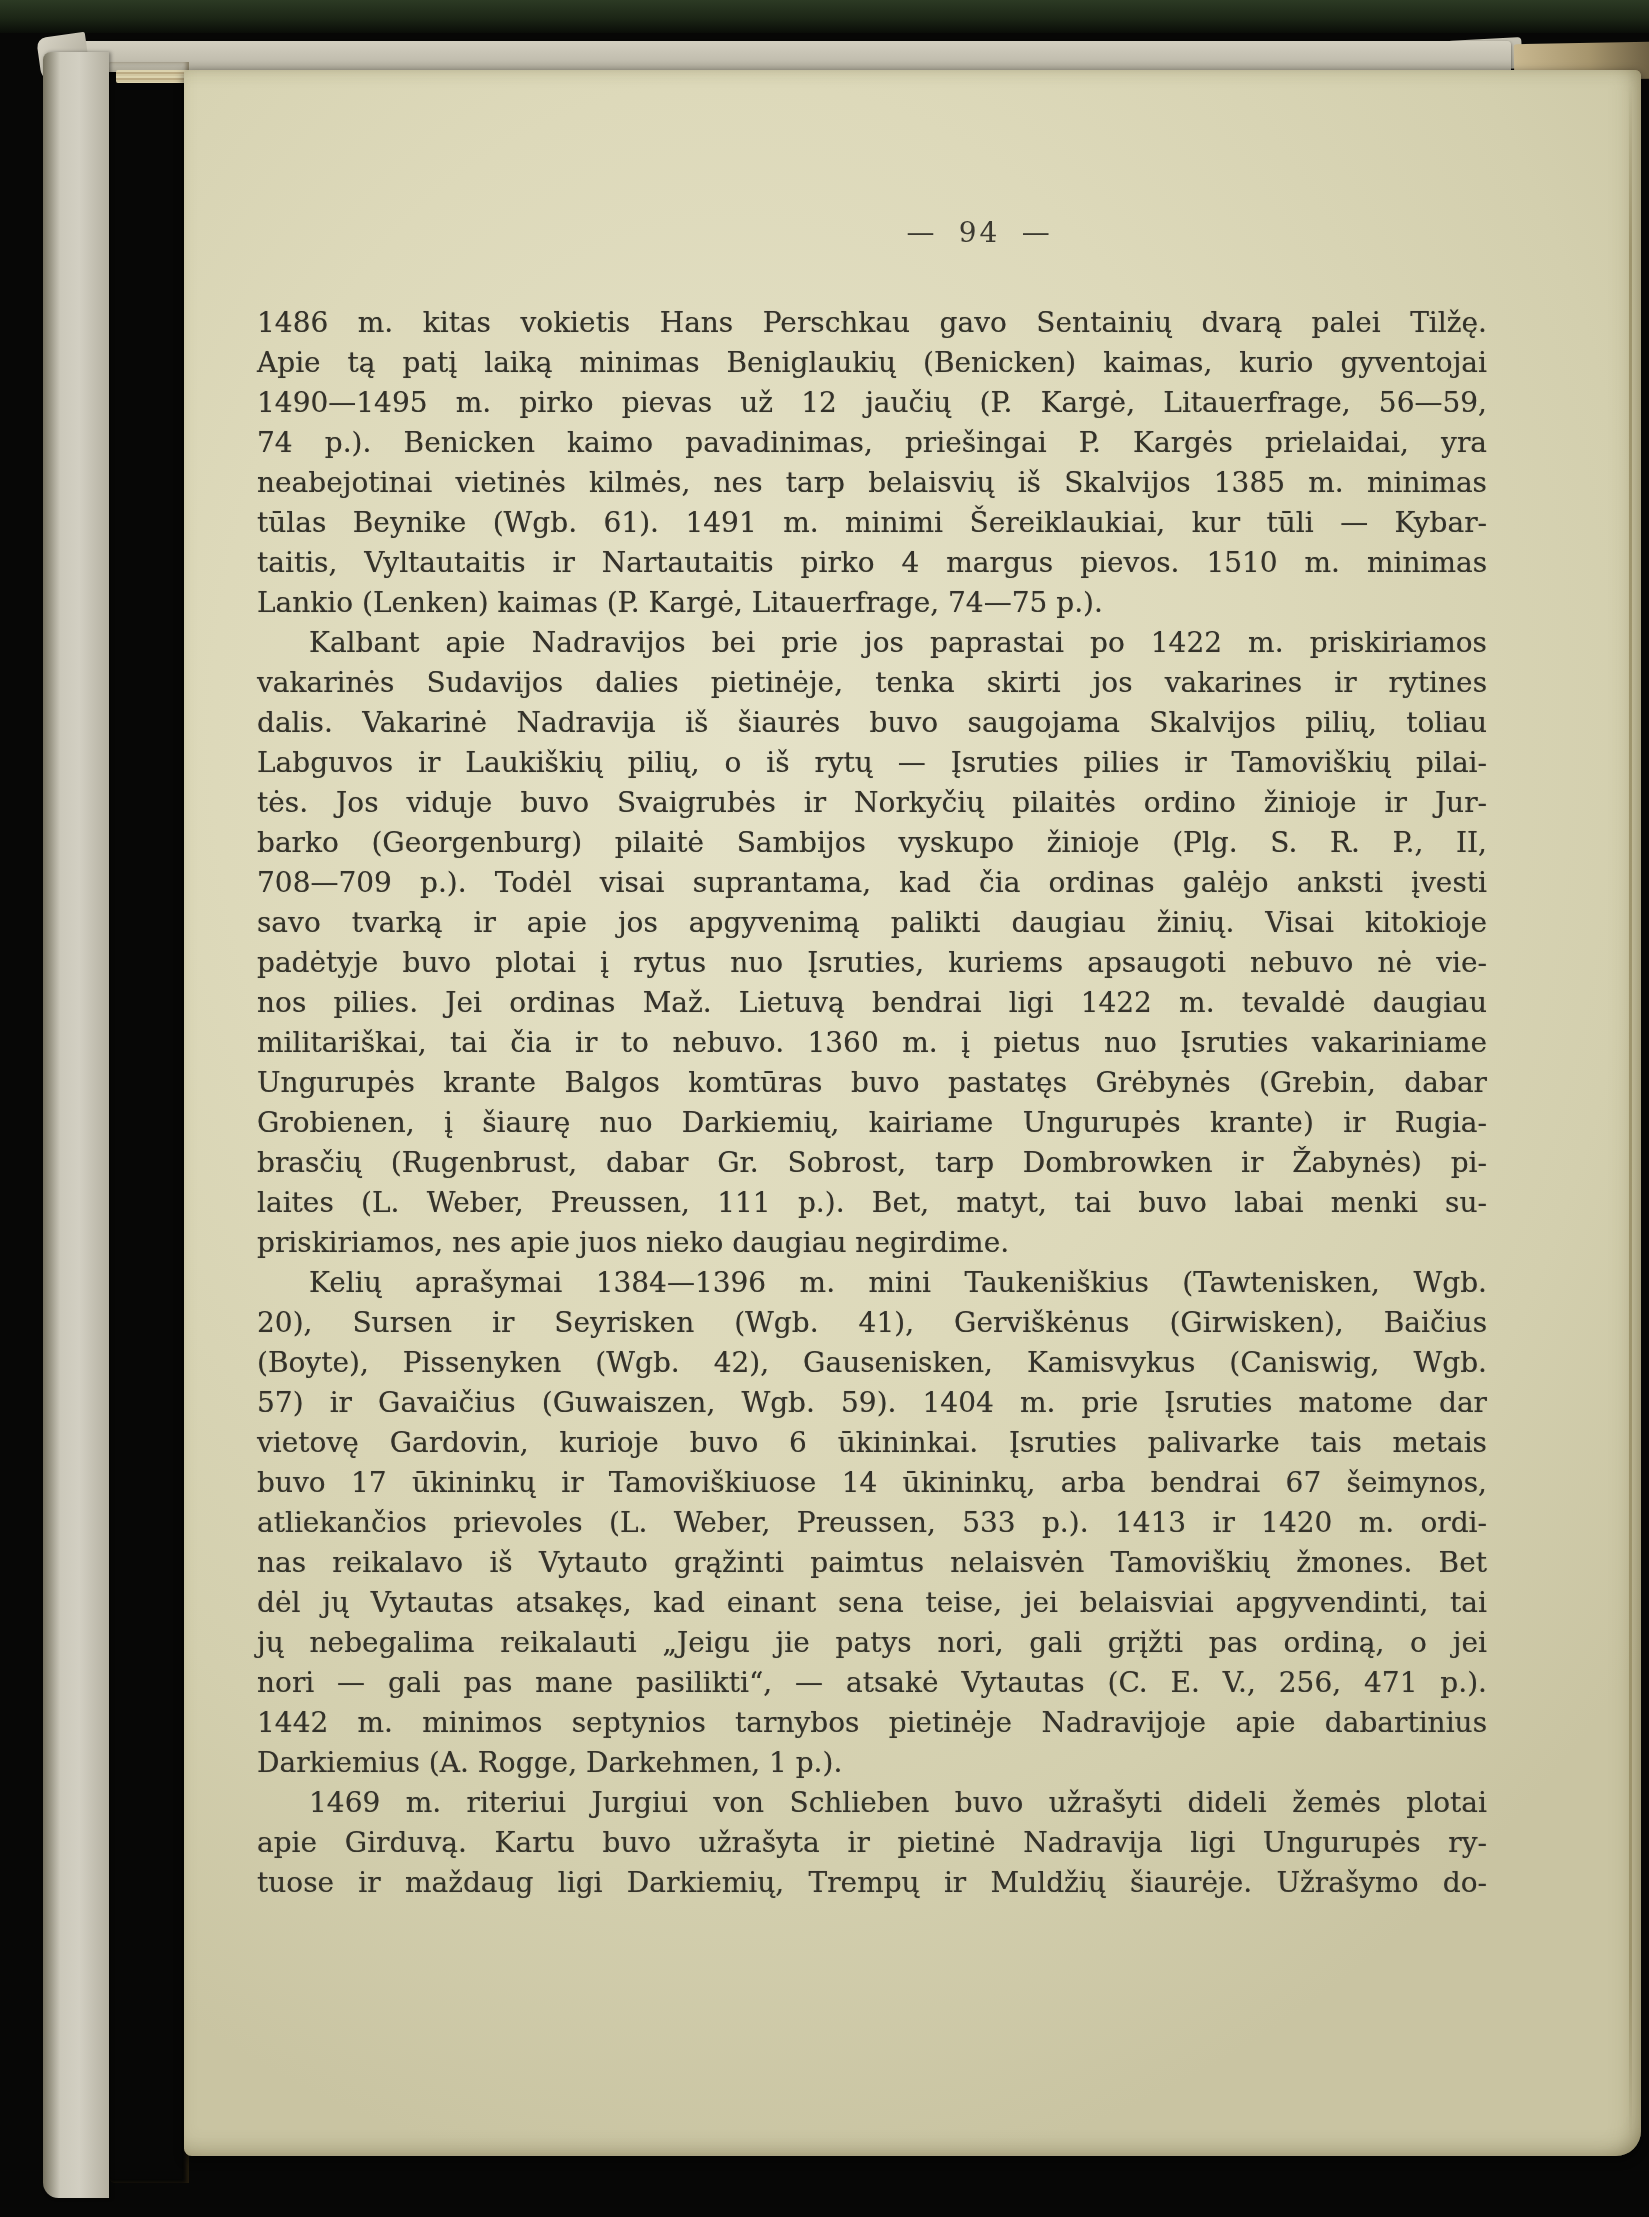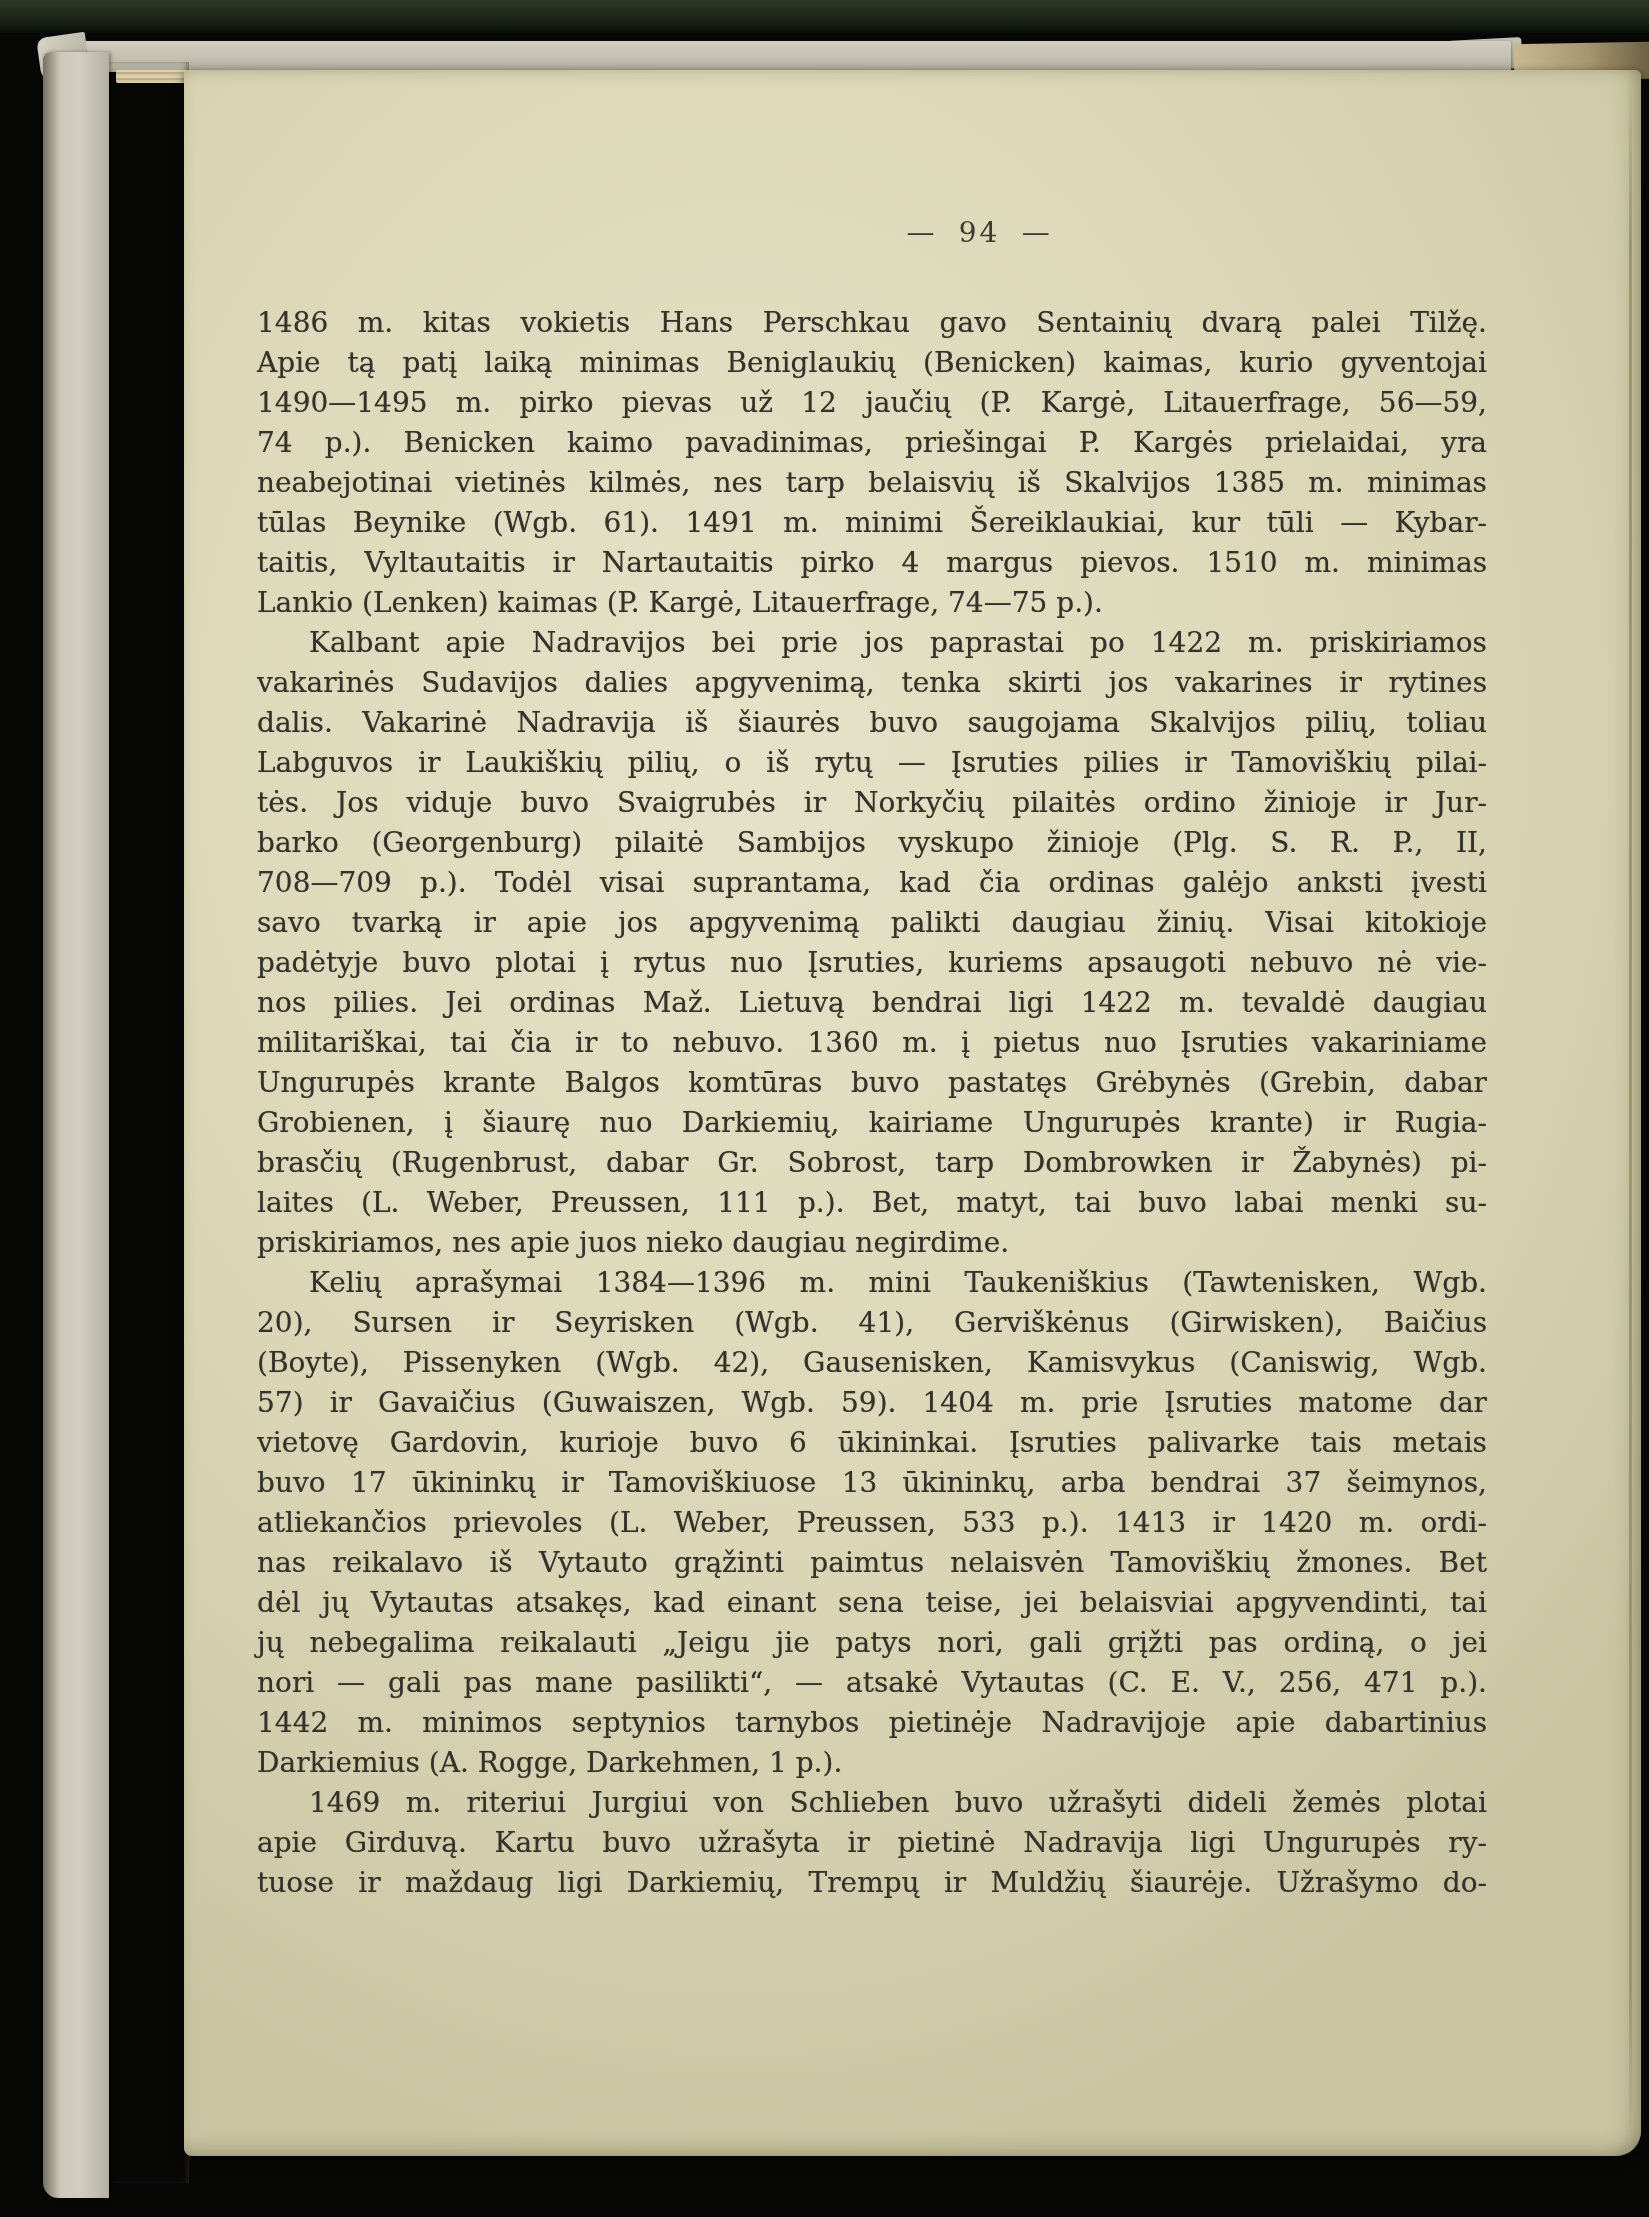--- a/index.html
+++ b/index.html
@@ -123,41 +123,41 @@
 
     <div class="line">1486 m. kitas vokietis Hans Perschkau gavo Sentainių dvarą palei Tilžę.</div>
         <div class="line">Apie tą patį laiką minimas Beniglaukių (Benicken) kaimas, kurio gyventojai</div>
         <div class="line">1490—1495 m. pirko pievas už 12 jaučių (P. Kargė, Litauerfrage, 56—59,</div>
         <div class="line">74 p.). Benicken kaimo pavadinimas, priešingai P. Kargės prielaidai, yra</div>
         <div class="line">neabejotinai vietinės kilmės, nes tarp belaisvių iš Skalvijos 1385 m. minimas</div>
         <div class="line">tūlas Beynike (Wgb. 61). 1491 m. minimi Šereiklaukiai, kur tūli — Kybar-</div>
         <div class="line">taitis, Vyltautaitis ir Nartautaitis pirko 4 margus pievos. 1510 m. minimas</div>
         <div class="line last">Lankio (Lenken) kaimas (P. Kargė, Litauerfrage, 74—75 p.).</div>
         <div class="line indent">Kalbant apie Nadravijos bei prie jos paprastai po 1422 m. priskiriamos</div>
-        <div class="line">vakarinės Sudavijos dalies apgyvenimą, tenka skirti jos vakarines ir rytines</div>
+        <div class="line">vakarinės Sudavijos dalies pietinėje, tenka skirti jos vakarines ir rytines</div>
         <div class="line">dalis. Vakarinė Nadravija iš šiaurės buvo saugojama Skalvijos pilių, toliau</div>
         <div class="line">Labguvos ir Laukiškių pilių, o iš rytų — Įsruties pilies ir Tamoviškių pilai-</div>
         <div class="line">tės. Jos viduje buvo Svaigrubės ir Norkyčių pilaitės ordino žinioje ir Jur-</div>
         <div class="line">barko (Georgenburg) pilaitė Sambijos vyskupo žinioje (Plg. S. R. P., II,</div>
         <div class="line">708—709 p.). Todėl visai suprantama, kad čia ordinas galėjo anksti įvesti</div>
         <div class="line">savo tvarką ir apie jos apgyvenimą palikti daugiau žinių. Visai kitokioje</div>
         <div class="line">padėtyje buvo plotai į rytus nuo Įsruties, kuriems apsaugoti nebuvo nė vie-</div>
         <div class="line">nos pilies. Jei ordinas Maž. Lietuvą bendrai ligi 1422 m. tevaldė daugiau</div>
         <div class="line">militariškai, tai čia ir to nebuvo. 1360 m. į pietus nuo Įsruties vakariniame</div>
         <div class="line">Ungurupės krante Balgos komtūras buvo pastatęs Grėbynės (Grebin, dabar</div>
         <div class="line">Grobienen, į šiaurę nuo Darkiemių, kairiame Ungurupės krante) ir Rugia-</div>
         <div class="line">brasčių (Rugenbrust, dabar Gr. Sobrost, tarp Dombrowken ir Žabynės) pi-</div>
         <div class="line">laites (L. Weber, Preussen, 111 p.). Bet, matyt, tai buvo labai menki su-</div>
         <div class="line last">priskiriamos, nes apie juos nieko daugiau negirdime.</div>
         <div class="line indent">Kelių aprašymai 1384—1396 m. mini Taukeniškius (Tawtenisken, Wgb.</div>
         <div class="line">20), Sursen ir Seyrisken (Wgb. 41), Gerviškėnus (Girwisken), Baičius</div>
         <div class="line">(Boyte), Pissenyken (Wgb. 42), Gausenisken, Kamisvykus (Caniswig, Wgb.</div>
         <div class="line">57) ir Gavaičius (Guwaiszen, Wgb. 59). 1404 m. prie Įsruties matome dar</div>
         <div class="line">vietovę Gardovin, kurioje buvo 6 ūkininkai. Įsruties palivarke tais metais</div>
-        <div class="line">buvo 17 ūkininkų ir Tamoviškiuose 13 ūkininkų, arba bendrai 37 šeimynos,</div>
+        <div class="line">buvo 17 ūkininkų ir Tamoviškiuose 14 ūkininkų, arba bendrai 67 šeimynos,</div>
         <div class="line">atliekančios prievoles (L. Weber, Preussen, 533 p.). 1413 ir 1420 m. ordi-</div>
         <div class="line">nas reikalavo iš Vytauto grąžinti paimtus nelaisvėn Tamoviškių žmones. Bet</div>
         <div class="line">dėl jų Vytautas atsakęs, kad einant sena teise, jei belaisviai apgyvendinti, tai</div>
         <div class="line">jų nebegalima reikalauti „Jeigu jie patys nori, gali grįžti pas ordiną, o jei</div>
         <div class="line">nori — gali pas mane pasilikti“, — atsakė Vytautas (C. E. V., 256, 471 p.).</div>
         <div class="line">1442 m. minimos septynios tarnybos pietinėje Nadravijoje apie dabartinius</div>
         <div class="line last">Darkiemius (A. Rogge, Darkehmen, 1 p.).</div>
         <div class="line indent">1469 m. riteriui Jurgiui von Schlieben buvo užrašyti dideli žemės plotai</div>
         <div class="line">apie Girduvą. Kartu buvo užrašyta ir pietinė Nadravija ligi Ungurupės ry-</div>
         <div class="line">tuose ir maždaug ligi Darkiemių, Trempų ir Muldžių šiaurėje. Užrašymo do-</div>

